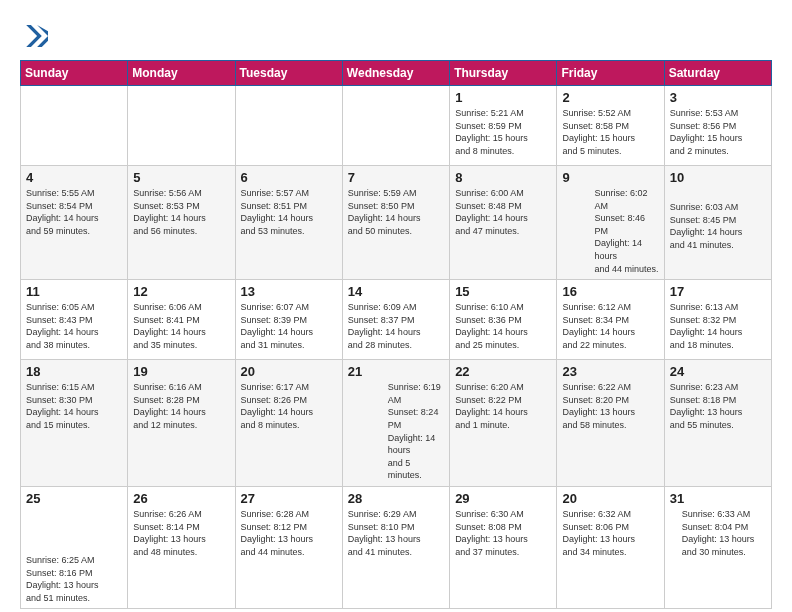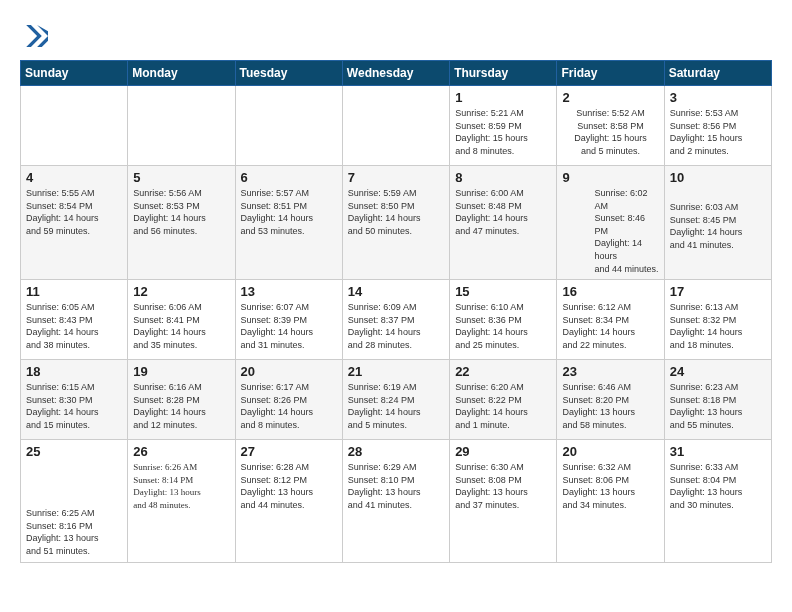--- a/index.html
+++ b/index.html
@@ -52,21 +52,21 @@
     .title-block .location {
       font-size: 16px;
       color: #444;
     }
     .calendar {
       width: 100%;
       border-collapse: collapse;
       table-layout: fixed;
     }
     .calendar thead th {
-      background: #0c4a6e;
+      background: #be185d;
       color: #fff;
       font-size: 12px;
       font-weight: bold;
       padding: 5px 4px;
       text-align: left;
       border: 1px solid #2060a0;
     }
     .calendar tbody td {
       border: 1px solid #ccc;
       vertical-align: top;
@@ -136,21 +136,21 @@
           <td class="empty"></td>
           <td>
             <span class="day-num">1</span>
             <div class="day-info" style="white-space: pre-line;">Sunrise: 5:21 AM
 Sunset: 8:59 PM
 Daylight: 15 hours
 and 8 minutes.</div>
           </td>
           <td>
             <span class="day-num">2</span>
-            <div class="day-info" style="white-space: pre-line; text-align: center;">Sunrise: 5:52 AM
+            <div class="day-info" style="white-space: pre-line;">Sunrise: 5:52 AM
 Sunset: 8:58 PM
 Daylight: 15 hours
 and 5 minutes.</div>
           </td>
           <td>
             <span class="day-num">3</span>
             <div class="day-info" style="white-space: pre-line;">Sunrise: 5:53 AM
 Sunset: 8:56 PM
 Daylight: 15 hours
 and 2 minutes.</div>
@@ -275,35 +275,35 @@
           </td>
           <td>
             <span class="day-num">20</span>
             <div class="day-info" style="white-space: pre-line;">Sunrise: 6:17 AM
 Sunset: 8:26 PM
 Daylight: 14 hours
 and 8 minutes.</div>
           </td>
           <td>
             <span class="day-num">21</span>
-            <div class="day-info" style="white-space: pre-line;">Sunrise: 6:19 AM
+            <div class="day-info" style="white-space: pre-line; margin-left: 40px;">Sunrise: 6:19 AM
 Sunset: 8:24 PM
 Daylight: 14 hours
 and 5 minutes.</div>
           </td>
           <td>
             <span class="day-num">22</span>
             <div class="day-info" style="white-space: pre-line;">Sunrise: 6:20 AM
 Sunset: 8:22 PM
 Daylight: 14 hours
 and 1 minute.</div>
           </td>
           <td>
             <span class="day-num">23</span>
-            <div class="day-info" style="white-space: pre-line;">Sunrise: 6:46 AM
+            <div class="day-info" style="white-space: pre-line;">Sunrise: 6:22 AM
 Sunset: 8:20 PM
 Daylight: 13 hours
 and 58 minutes.</div>
           </td>
           <td>
             <span class="day-num">24</span>
             <div class="day-info" style="white-space: pre-line;">Sunrise: 6:23 AM
 Sunset: 8:18 PM
 Daylight: 13 hours
 and 55 minutes.</div>
@@ -312,21 +312,21 @@
         <tr>
           <td>
             <span class="day-num">25</span>
             <div class="day-info" style="white-space: pre-line; margin-top: 48px;">Sunrise: 6:25 AM
 Sunset: 8:16 PM
 Daylight: 13 hours
 and 51 minutes.</div>
           </td>
           <td>
             <span class="day-num">26</span>
-            <div class="day-info" style="white-space: pre-line; font-family: Liberation Serif, serif;">Sunrise: 6:26 AM
+            <div class="day-info" style="white-space: pre-line;">Sunrise: 6:26 AM
 Sunset: 8:14 PM
 Daylight: 13 hours
 and 48 minutes.</div>
           </td>
           <td>
             <span class="day-num">27</span>
             <div class="day-info" style="white-space: pre-line;">Sunrise: 6:28 AM
 Sunset: 8:12 PM
 Daylight: 13 hours
 and 44 minutes.</div>
@@ -347,21 +347,21 @@
           </td>
           <td>
             <span class="day-num">20</span>
             <div class="day-info" style="white-space: pre-line;">Sunrise: 6:32 AM
 Sunset: 8:06 PM
 Daylight: 13 hours
 and 34 minutes.</div>
           </td>
           <td>
             <span class="day-num">31</span>
-            <div class="day-info" style="white-space: pre-line;">Sunrise: 6:33 AM
+            <div class="day-info" style="white-space: pre-line; margin-left: 12px;">Sunrise: 6:33 AM
 Sunset: 8:04 PM
 Daylight: 13 hours
 and 30 minutes.</div>
           </td>
         </tr>
       </tbody>
   </table>
 </div>
 
 </body></html>

